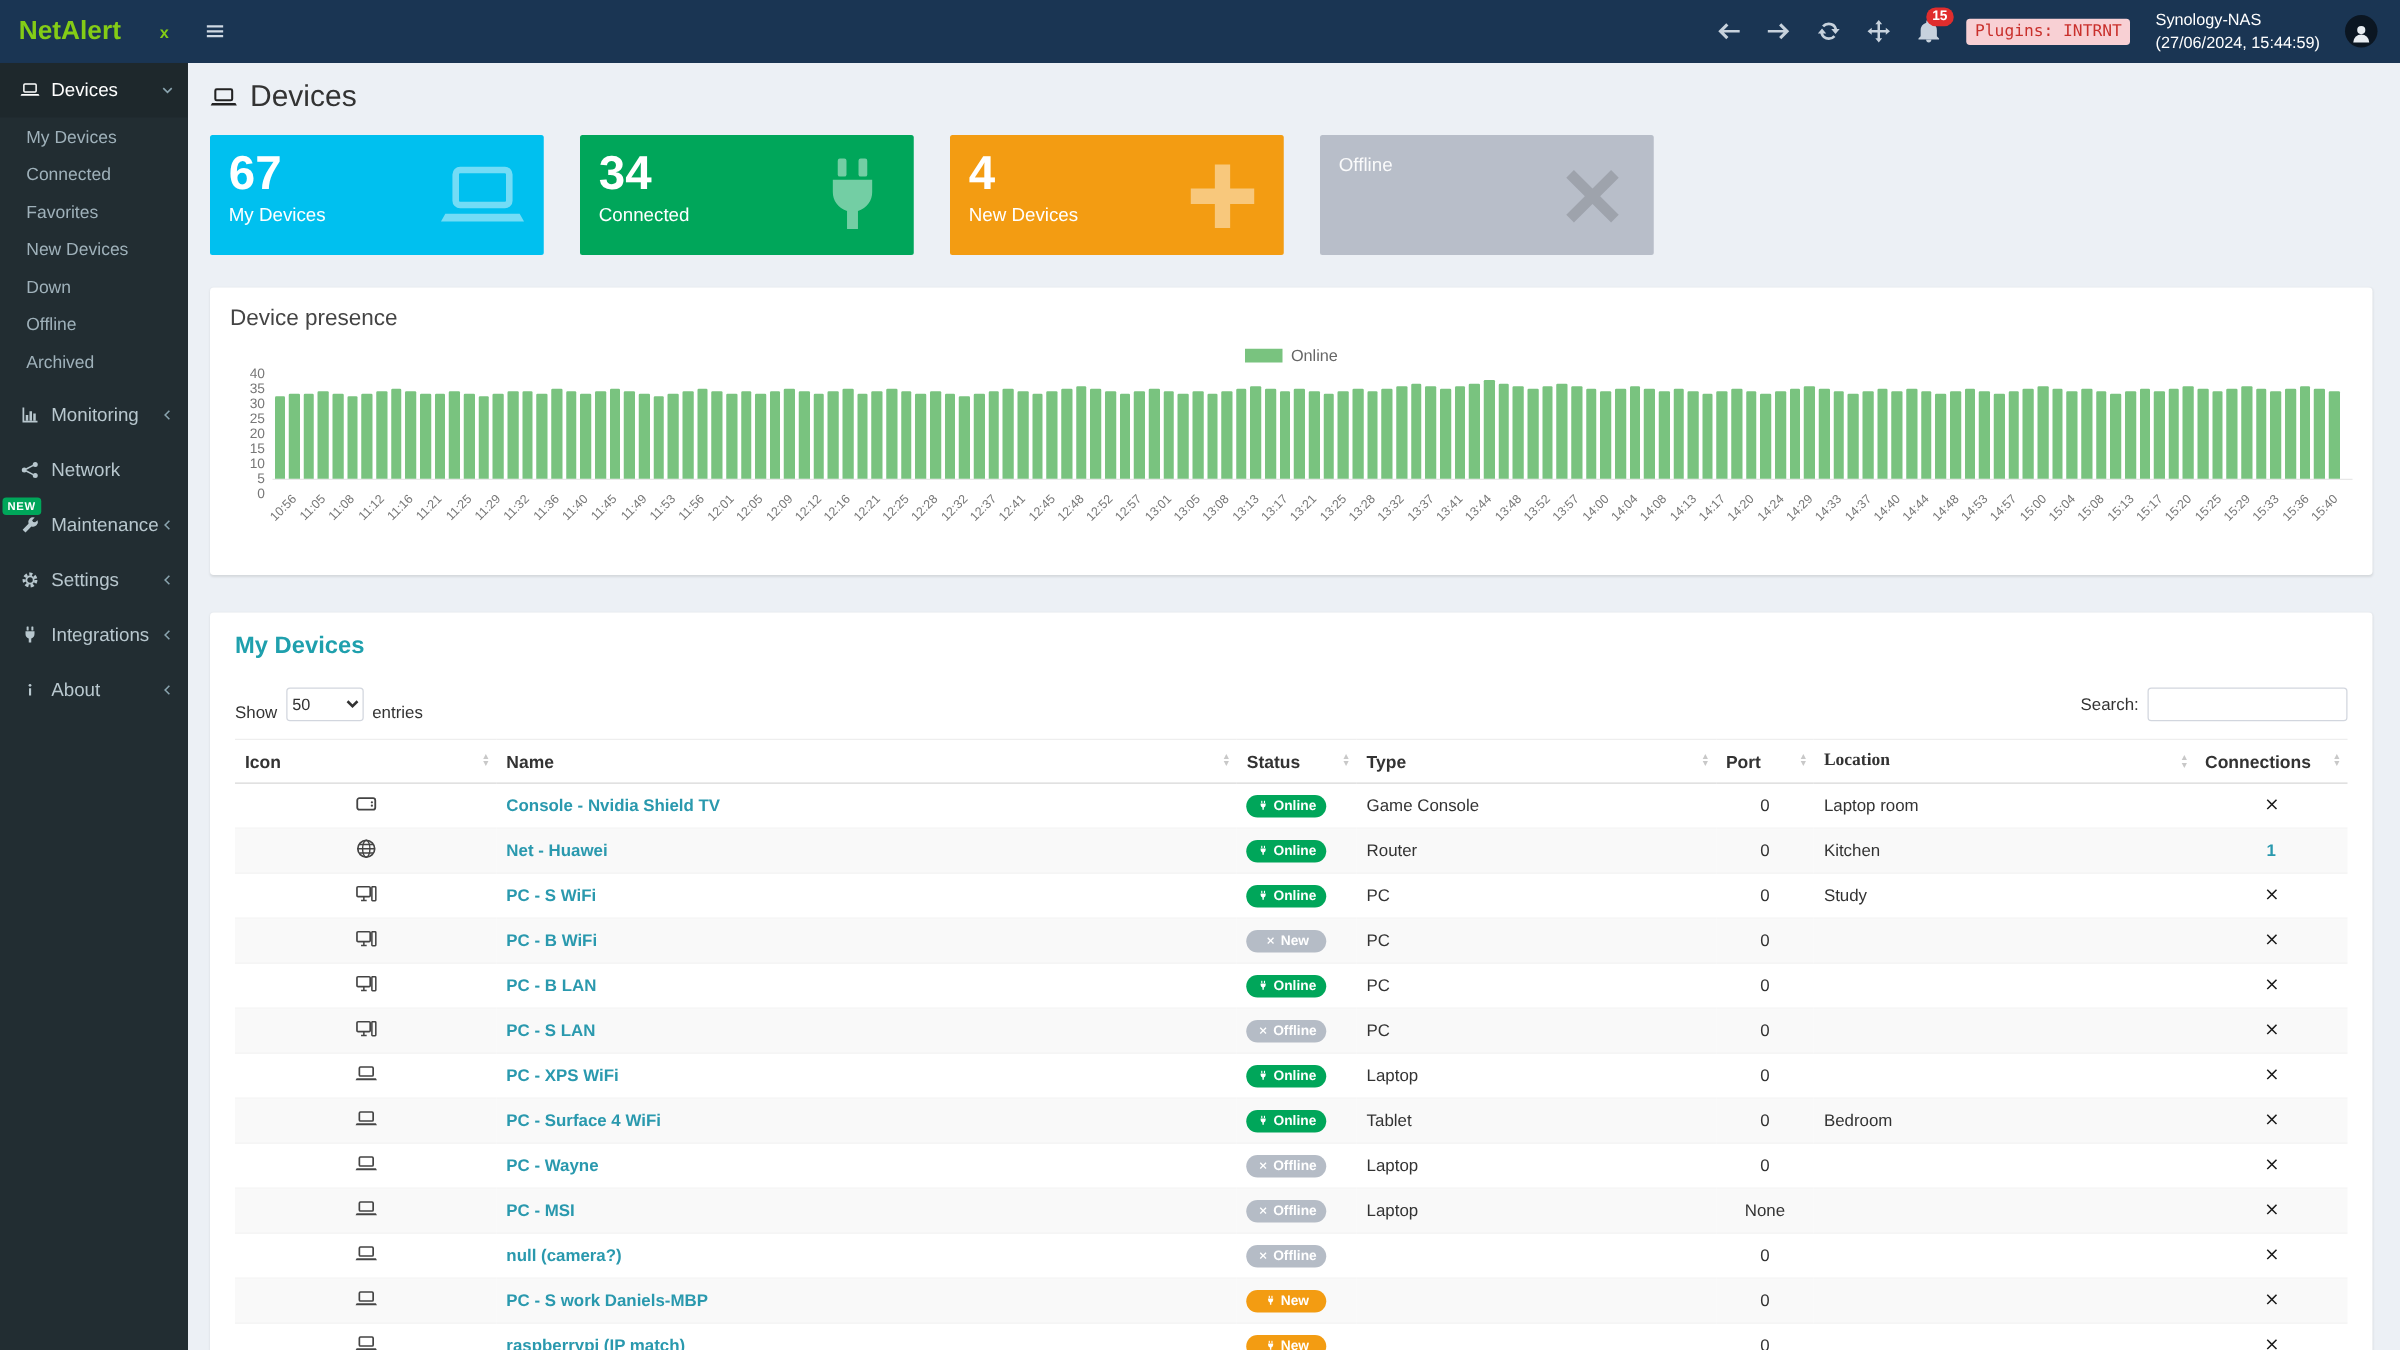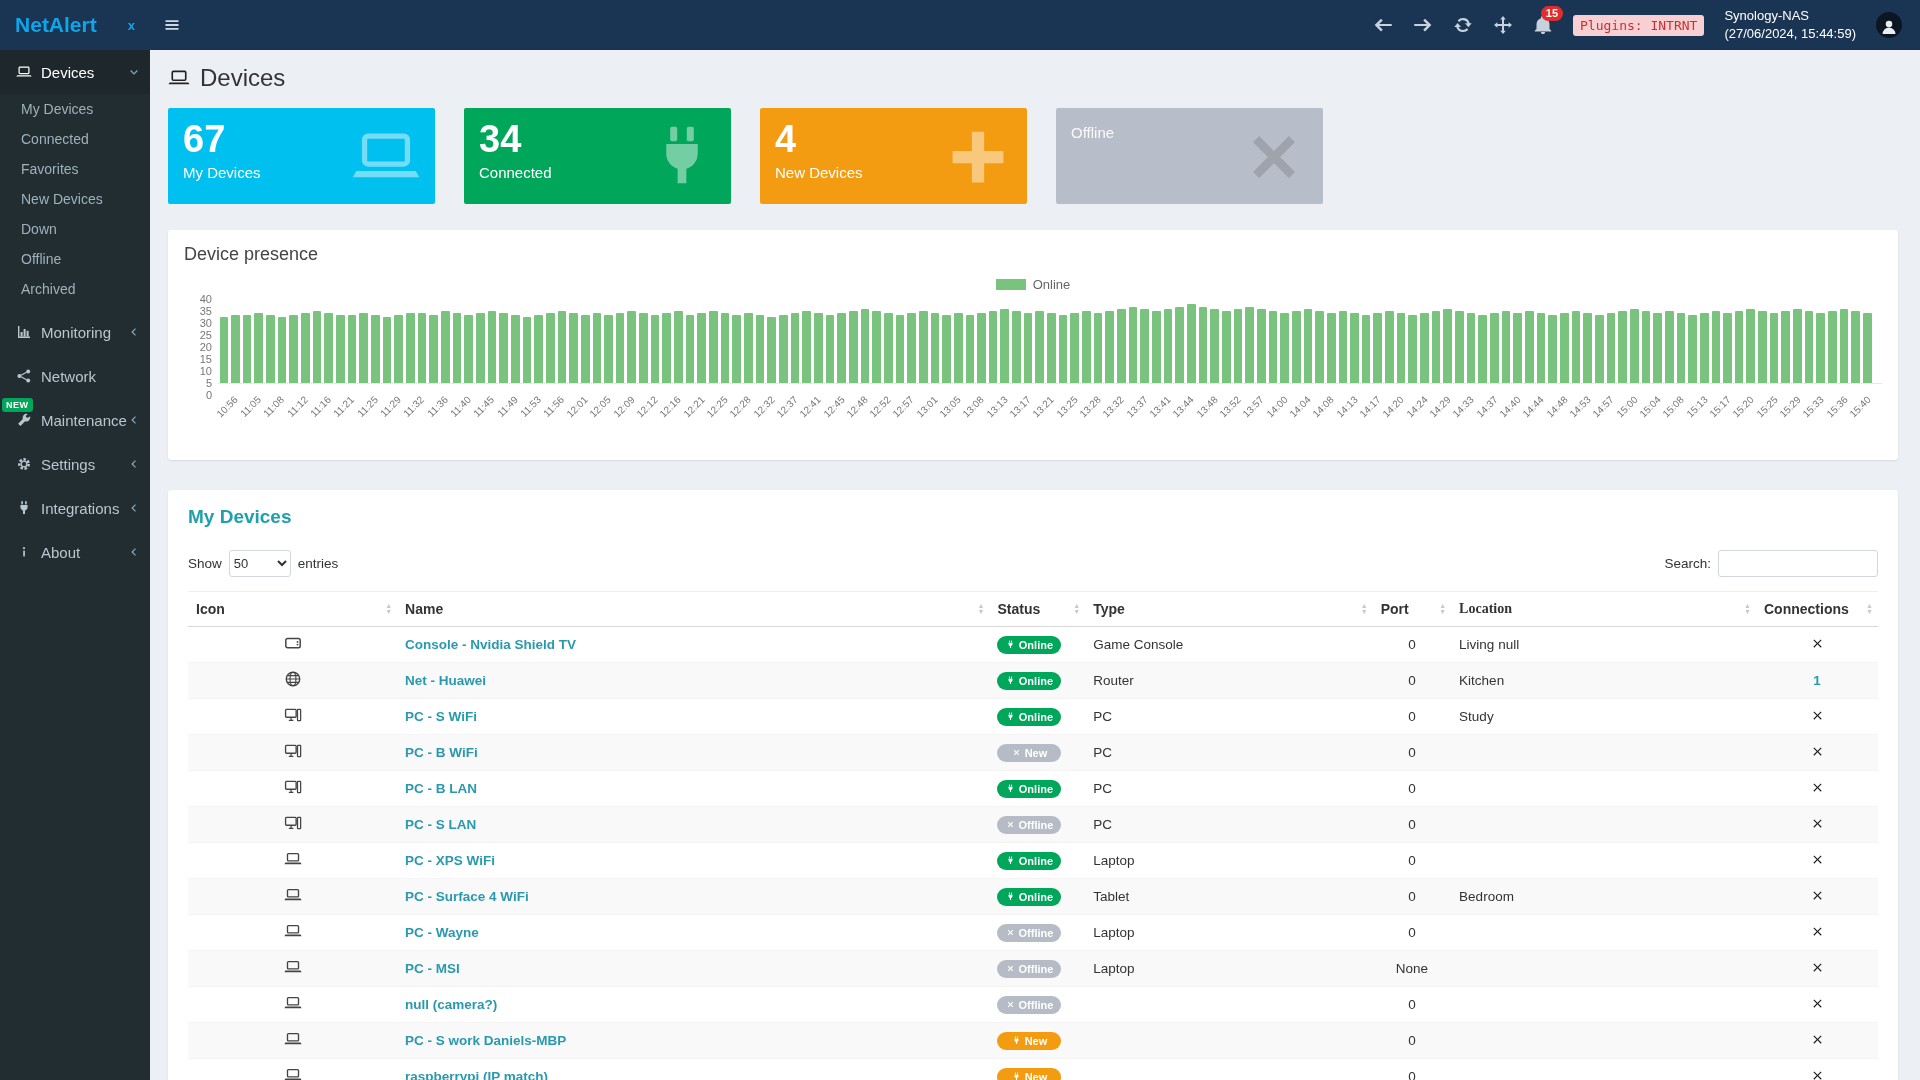--- a/index.html
+++ b/index.html
@@ -1,21 +1,21 @@
 <!DOCTYPE html>
 <html><head>
 <meta charset="utf-8">
 <style>
   * { margin:0; padding:0; box-sizing:border-box; }
   html,body { width:1920px; height:1080px; overflow:hidden; font-family:"Liberation Sans",sans-serif; background:#ecf0f5; }
   svg { display:block; width:100%; height:100%; }
 
   
   .topbar { position:fixed; top:0; left:0; width:1920px; height:50px; background:#1a3553; display:flex; align-items:center; z-index:10; }
-  .brand { width:150px; height:50px; display:flex; align-items:center; justify-content:center; color:#0ea5e9; font-size:21px; font-weight:bold; cursor:pointer;gap:30px; }
+  .brand { width:150px; height:50px; display:flex; align-items:center; justify-content:center; color:#84cc16; font-size:21px; font-weight:bold; cursor:pointer;gap:30px; }
   .brand .sup { font-size:13px; vertical-align:super; margin-left:1px; }
   .hamburger { width:44px; height:50px; display:flex; align-items:center; justify-content:center; color:#cfd9e4; cursor:pointer; }
   .hamburger .ic { width:18px; height:18px; }
   .top-spacer { flex:1; }
   .top-right { display:flex; align-items:center; gap:20px; padding-right:18px; }
   .tbtn { width:20px; height:20px; color:#c7d2dd; cursor:pointer; position:relative; }
   .bell-wrap { position:relative; width:20px; height:20px; color:#c7d2dd; cursor:pointer; }
   .bell-badge { position:absolute; top:-9px; right:-10px; background:#e02d2d; color:#fff; font-size:11px; font-weight:bold; border-radius:8px; padding:1px 5px; line-height:13px; }
   .plugins-badge { background:#f8d0d4; color:#c9302c; font-family:"DejaVu Sans Mono",monospace; font-size:13px; padding:3px 7px; border-radius:3px; cursor:pointer; }
   .nas-info { color:#fff; font-size:13px; line-height:1.35; text-align:left; }
@@ -60,21 +60,21 @@
   .y-axis { width:34px; display:flex; flex-direction:column; justify-content:space-between; align-items:flex-end; padding-right:6px; height:92px; font-size:11px; color:#777; transform:translateY(-5px); }
   .plot { flex:1; height:86px; display:flex; align-items:flex-end; border-bottom:1px solid #e8e8e8; padding-right:8px; }
   .bar { flex:1; margin:0 1.5px; border-radius:1px 1px 0 0; }
   .x-labels { display:flex; margin-left:34px; padding-right:8px; height:56px; }
   .xlab { flex:1; position:relative; }
   .xlab span { position:absolute; top:4px; right:40%; transform:rotate(-45deg); transform-origin:100% 0; font-size:10px; color:#777; white-space:nowrap; }
 
   
   .table-panel { margin-top:30px; padding:16px 20px; }
   .table-title { font-size:19px; color:#1fa0ad; font-weight:bold; }
-  .table-controls { display:flex; align-items:center; margin-top:22px; font-size:13.5px; color:#333; }
+  .table-controls { display:flex; align-items:flex-end; margin-top:22px; font-size:13.5px; color:#333; }
   .len-select { margin:0 7px; width:62px; height:27px; font-size:13px; border:1px solid #d2d6de; border-radius:3px; background:#fff; color:#333; }
   .search-box { margin-left:auto; display:flex; align-items:center; gap:7px; }
   .search-input { width:160px; height:27px; border:1px solid #d2d6de; border-radius:3px; padding:0 7px; font-size:13px; }
 
   table { width:100%; border-collapse:collapse; margin-top:14px; font-size:13.5px; color:#333; }
   th { text-align:left; font-weight:bold; font-size:14px; padding:9px 8px; border-bottom:1px solid #d8d8d8; border-top:1px solid #eee; position:relative; cursor:pointer; white-space:nowrap; }
   th .sort { position:absolute; right:5px; top:50%; transform:translateY(-50%); display:flex; flex-direction:column; color:#c8c8c8; font-size:7px; line-height:6px; }
   td { padding:7px 8px; border-top:1px solid #f4f4f4; height:32px; }
   tbody tr:nth-child(even) { background:#f9f9f9; }
   .col0 { width:12%; } .col1 { width:34%; } .col2 { width:5.5%; } .col3 { width:16.5%; } .col4 { width:4.5%; } .col5 { width:17.5%;font-family:Liberation Serif, serif; } .col6 { width:7%; }
@@ -755,21 +755,21 @@
                   <svg viewBox="0 0 16 16" fill="currentColor">
                     <path d="M4.4 5h7.2v2.2a3.6 3.6 0 0 1-2.6 3.5V14H7v-3.3A3.6 3.6 0 0 1 4.4 7.2z"></path>
                     <rect x="5.3" y="1.1" width="1.6" height="3.3" rx="0.4"></rect>
                     <rect x="9.1" y="1.1" width="1.6" height="3.3" rx="0.4"></rect>
                   </svg>
                 </span>
                 <span>Online</span>
               </span></td>
             <td>Game Console</td>
             <td class="c-port">0</td>
-            <td>Living null</td>
+            <td>Laptop room</td>
             <td class="c-conn"><span class="conn-x"><svg viewBox="0 0 16 16" fill="currentColor">
                   <path d="M3.6 4.5l.9-.9L8 7.1l3.5-3.5.9.9L8.9 8l3.5 3.5-.9.9L8 8.9l-3.5 3.5-.9-.9L7.1 8z"></path>
                 </svg></span></td>
           </tr>
           <tr>
             <td class="c-icon"><span class="ic"><svg viewBox="0 0 16 16">
                   <circle cx="8" cy="8" r="6" fill="none" stroke="currentColor" stroke-width="1.2"></circle>
                   <ellipse cx="8" cy="8" rx="2.6" ry="6" fill="none" stroke="currentColor" stroke-width="1"></ellipse>
                   <path fill="none" stroke="currentColor" stroke-width="1" d="M2 8h12M3.2 5h9.6M3.2 11h9.6"></path>
                 </svg></span></td>

